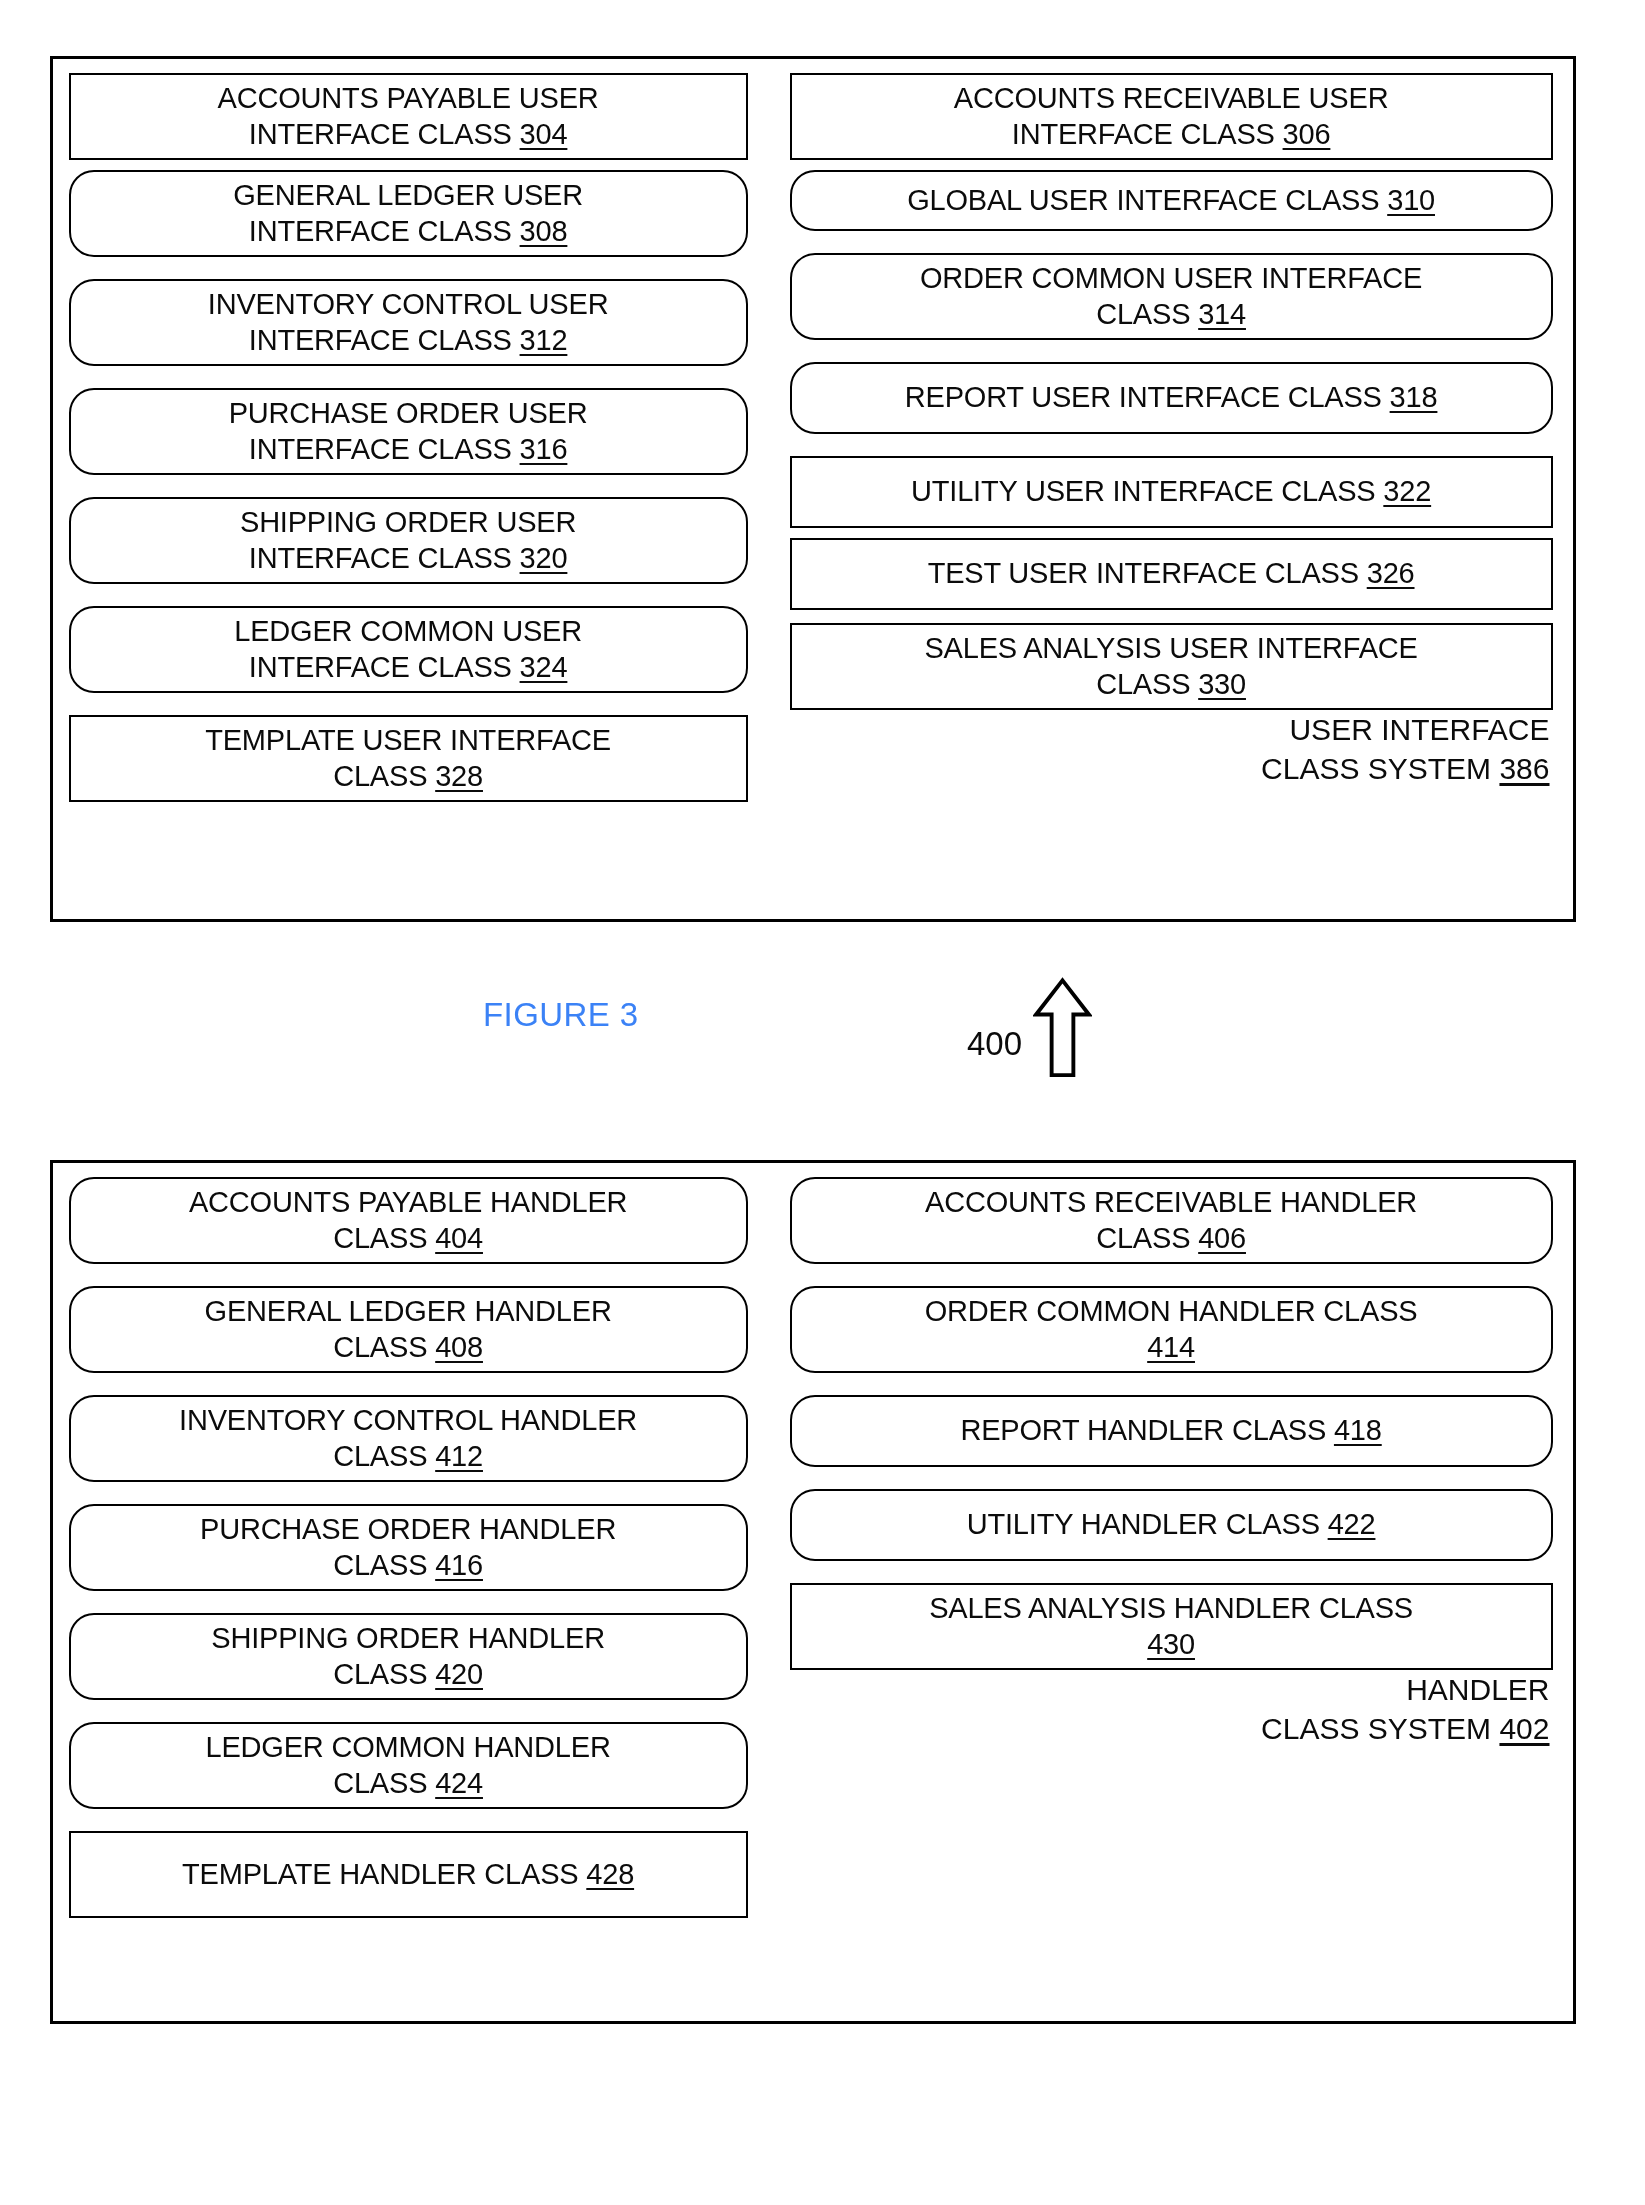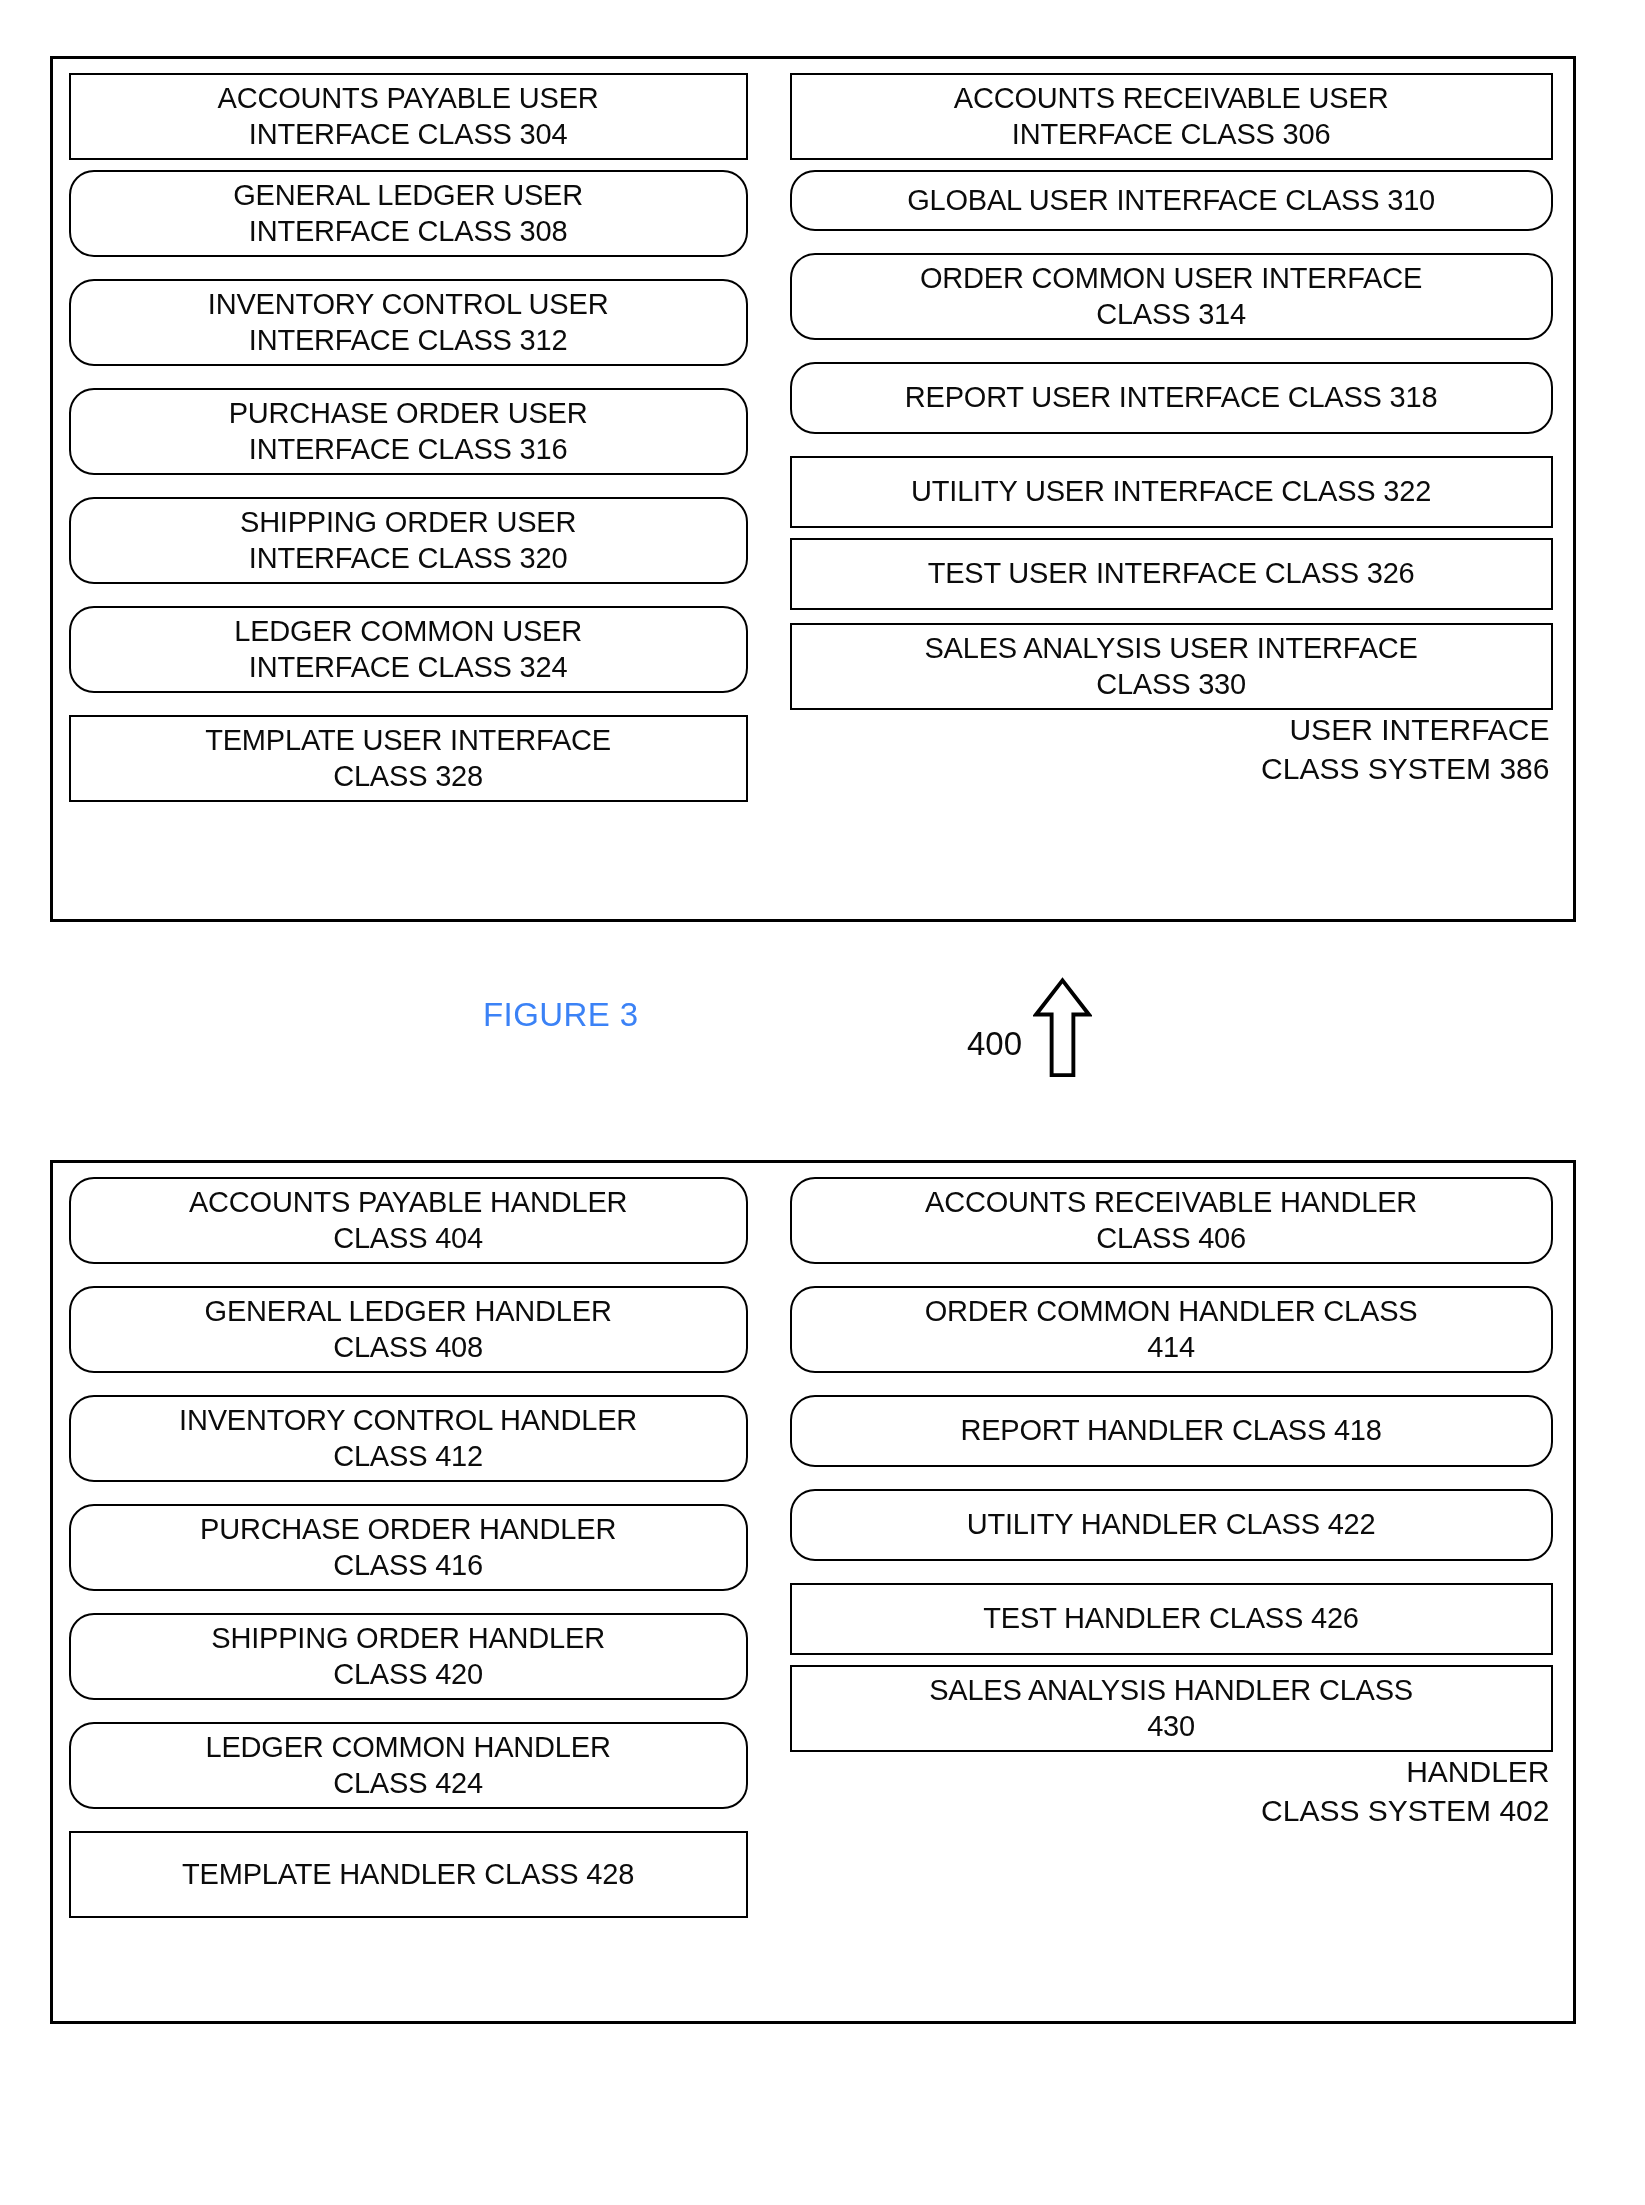--- a/index.html
+++ b/index.html
@@ -58,21 +58,21 @@
     color: #0b0b0b;
   }
   .class-box .txt { display: block; width: 100%; }
   .h2 { height: 87px; }   
   .h1 { height: 61px; }    
   .h1b { height: 72px; }
   .gap-sm { margin-bottom: 22px; border-radius: 25px; }
   .gap-md { margin-bottom: 10px; }
   .gap-lg { margin-bottom: 13.2px; }
 
-  .ref { text-underline-offset: 3.9px; }
+  .ref { text-decoration: underline; text-underline-offset: 3.9px; }
 
   
   .system-caption {
     margin-top: auto;
     text-align: right;
     font-size: 30px;
     line-height: 1.3;
     padding-right: 3.1px;
     padding-bottom: 1.6px;
     color: #0b0b0b;
@@ -266,23 +266,20 @@
       </div>
 
       <div class="class-box h1b gap-sm">
         <span class="txt"><span>REPORT HANDLER CLASS </span><span class="ref">418</span></span>
       </div>
 
       <div class="class-box h1b gap-sm">
         <span class="txt"><span>UTILITY HANDLER CLASS </span><span class="ref">422</span></span>
       </div>
 
-      <div class="class-box h1b gap-md">
-        <span class="txt"><span>TEST HANDLER CLASS </span><span class="ref">426</span></span>
-      </div>
 
       <div class="class-box h2">
         <span class="txt"><span>SALES ANALYSIS HANDLER CLASS</span><br>
         <span class="ref">430</span></span>
       </div>
 
       <div class="spacer-fill"></div>
 
       <div class="system-caption">
         <span>HANDLER</span><br>

